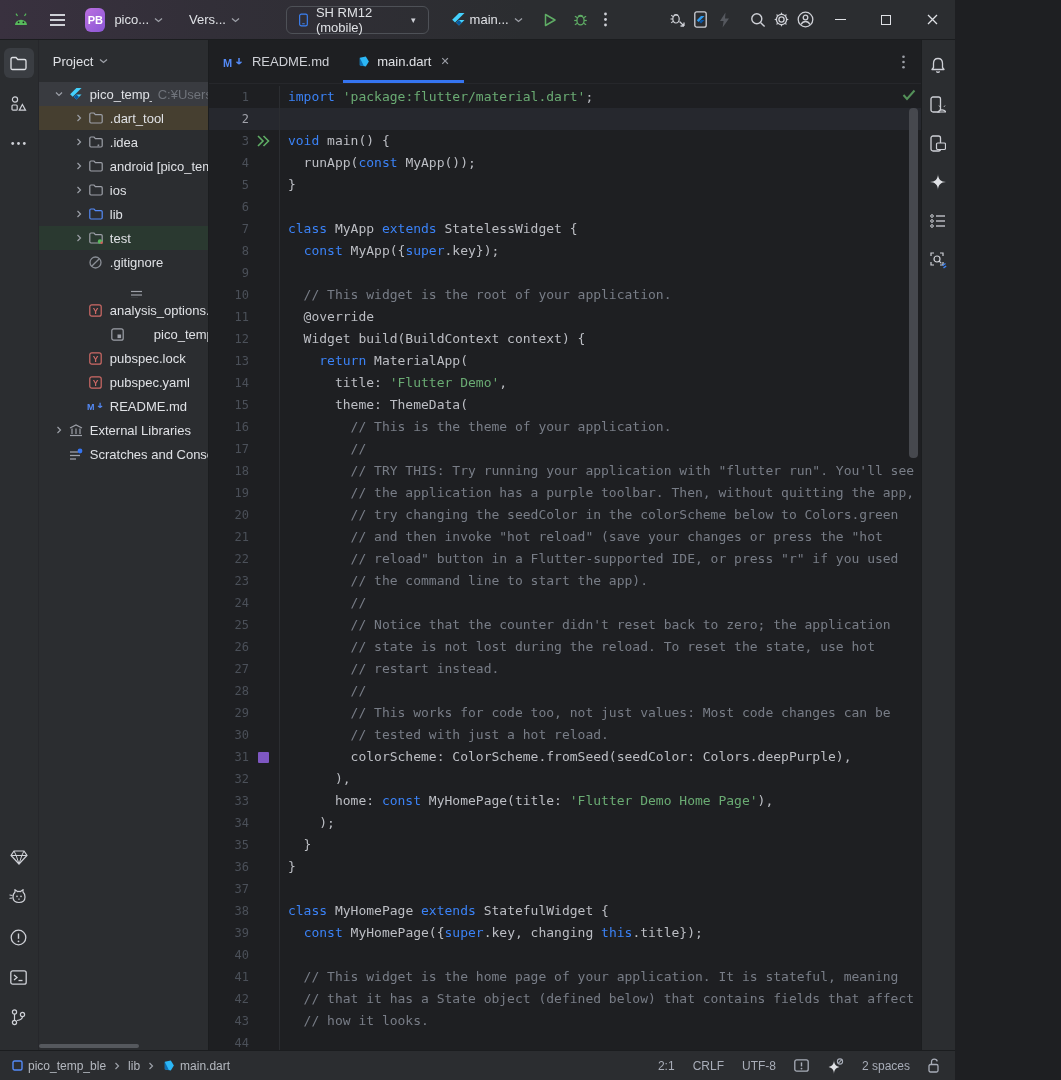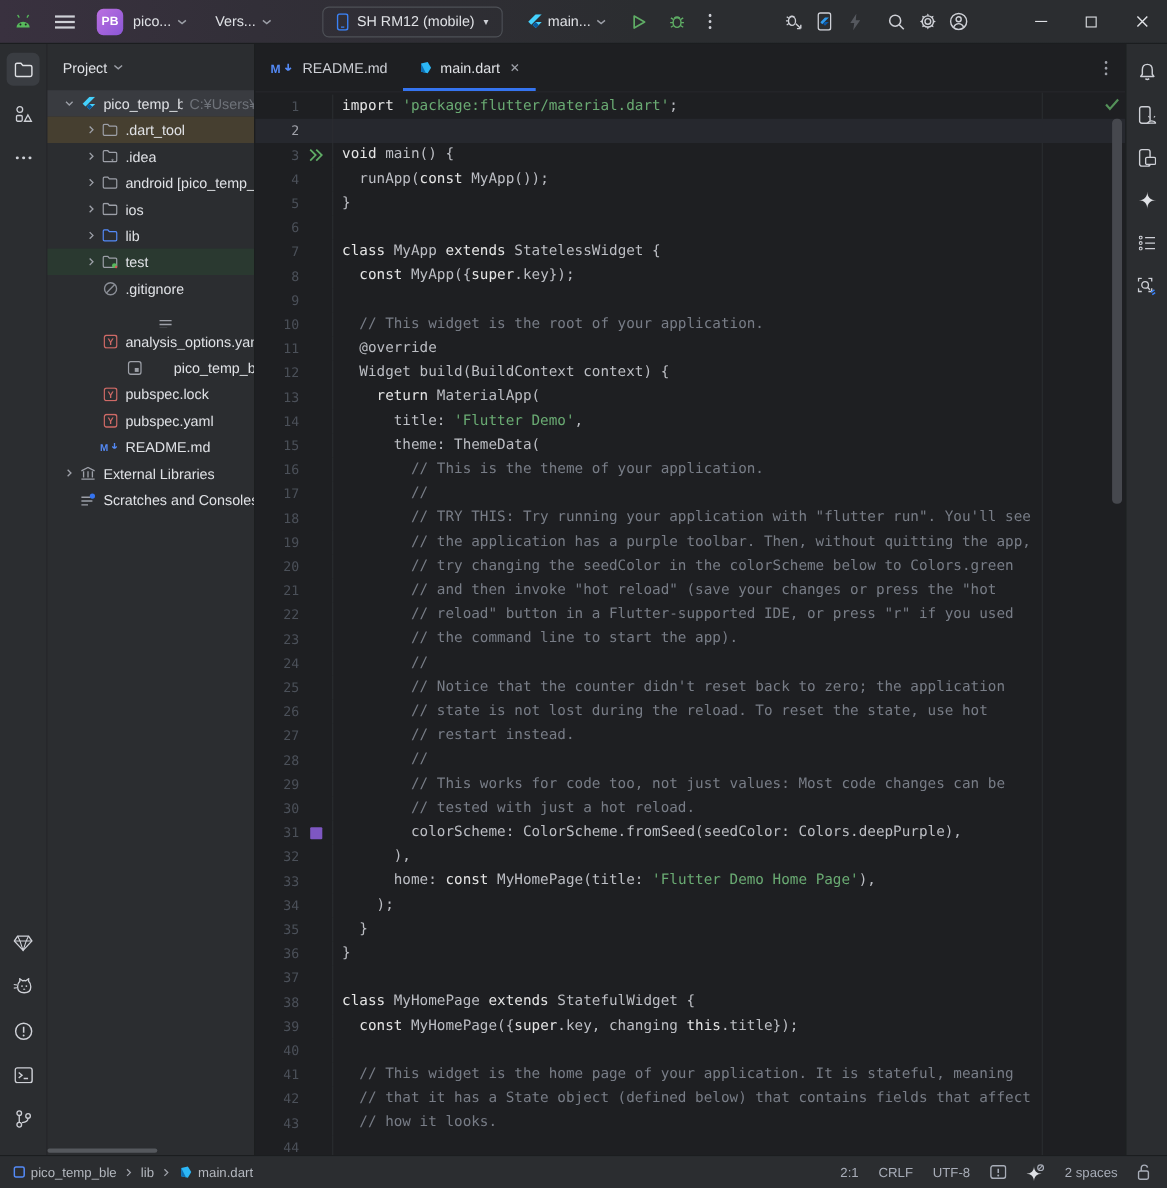--- a/index.html
+++ b/index.html
@@ -1,17 +1,17 @@
 <!DOCTYPE html>
 <html><head>
 <meta charset="utf-8">
 <style>
   * { margin:0; padding:0; box-sizing:border-box; }
   html,body { background:#1e1f22; }
-  .app { width:1061px; height:1080px; position:relative; overflow:hidden;
+  .app { width:955px; height:1080px; position:relative; overflow:hidden;
          font-family:"Liberation Sans", sans-serif; color:#dfe1e5; background:#1e1f22;
          -webkit-font-smoothing:antialiased; }
 
   
   .titlebar { height:40px; display:flex; align-items:center; padding-left:12px;
               background:linear-gradient(90deg,#39313f 0%,#322f38 22%,#2b2d30 55%,#2b2d30 100%);
               border-bottom:1px solid #1b1d1f; font-size:13px; }
   .tb-item { display:flex; align-items:center; gap:5px; color:#dfe1e5; }
   .hamburger { width:18px; height:12px; border-top:2px solid #ced0d6; border-bottom:2px solid #ced0d6; position:relative; margin-left:20px;}
   .hamburger:before { content:""; position:absolute; left:0; right:0; top:3px; height:2px; background:#ced0d6;}
@@ -60,21 +60,21 @@
 
   .editor { position:relative; flex:1; overflow:hidden; font-family:"DejaVu Sans Mono","Liberation Mono",monospace; }
   .margin-guide { position:absolute; left:715px; top:0; bottom:0; width:1px; background:#2b2d31; }
   .code-lines { position:relative; padding-top:2px; }
   .code-row { display:flex; height:22px; }
   .code-row.current { background:#26282e; }
   .ln { width:40px; flex:0 0 40px; text-align:right; font-size:12px; line-height:22px; color:#4b5059; }
   .code-row.current .ln { color:#a1a3ab; }
   .gm { width:30px; flex:0 0 30px; display:flex; align-items:center; justify-content:center; }
   .ctext { white-space:pre; font-size:13px; line-height:22px; border-left:1px solid #2b2d31; padding-left:8px; color:#bcbec4; }
-  .tk-k{color:#e5e5e5} .tk-s{color:#6aab73} .tk-c{color:#787d87} .tk-d{color:#bcbec4}
+  .tk-k{color:#3b82f6} .tk-s{color:#6aab73} .tk-c{color:#787d87} .tk-d{color:#bcbec4}
   .swatch { width:11px; height:11px; background:#7e57c2; border-radius:1px; }
   .insp-check { position:absolute; top:5px; right:5px; }
   .scroll-thumb { position:absolute; right:3px; top:24px; width:9px; height:350px; background:#46484e; border-radius:4px; }
 
   
   .statusbar { height:30px; background:#2b2d30; border-top:1px solid #1b1d1f; display:flex; align-items:center;
                font-size:12px; color:#a8adb8; padding:0 14px 0 12px; }
   .crumbs { display:flex; align-items:center; gap:7px; }
   .crumb { display:flex; align-items:center; gap:5px; color:#b4b8bf; }
   .crumb-sep { color:#6f737a; }

